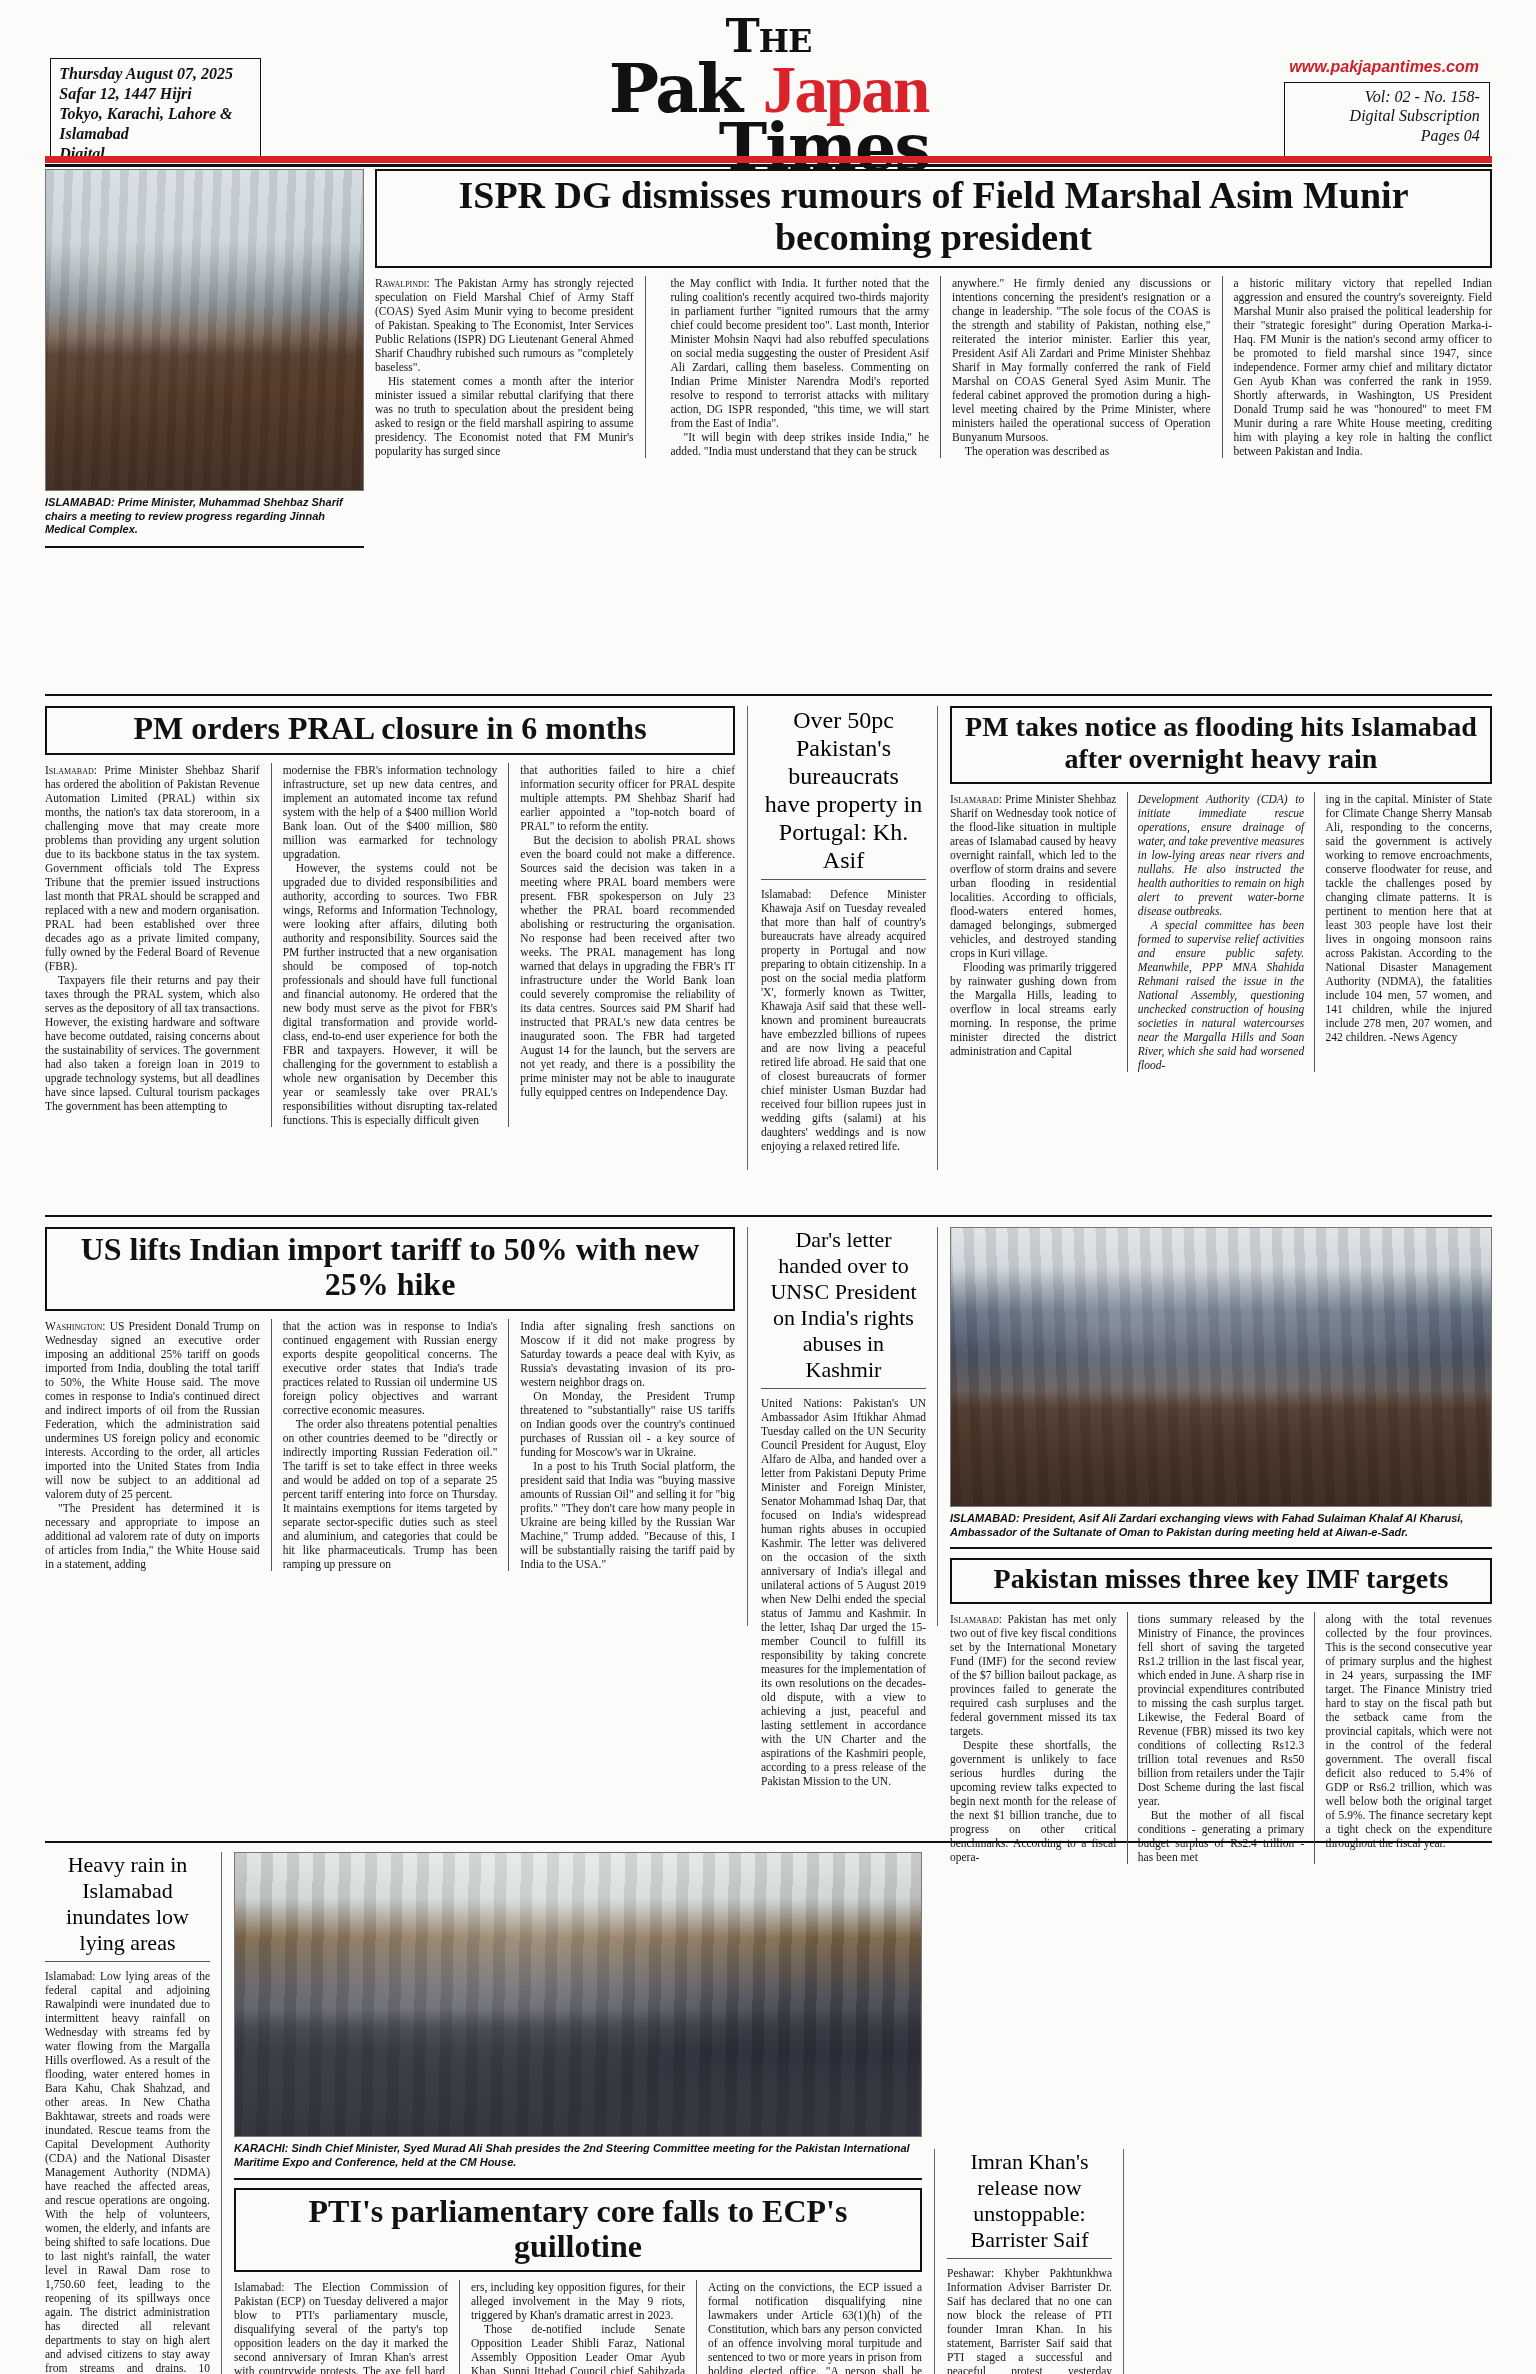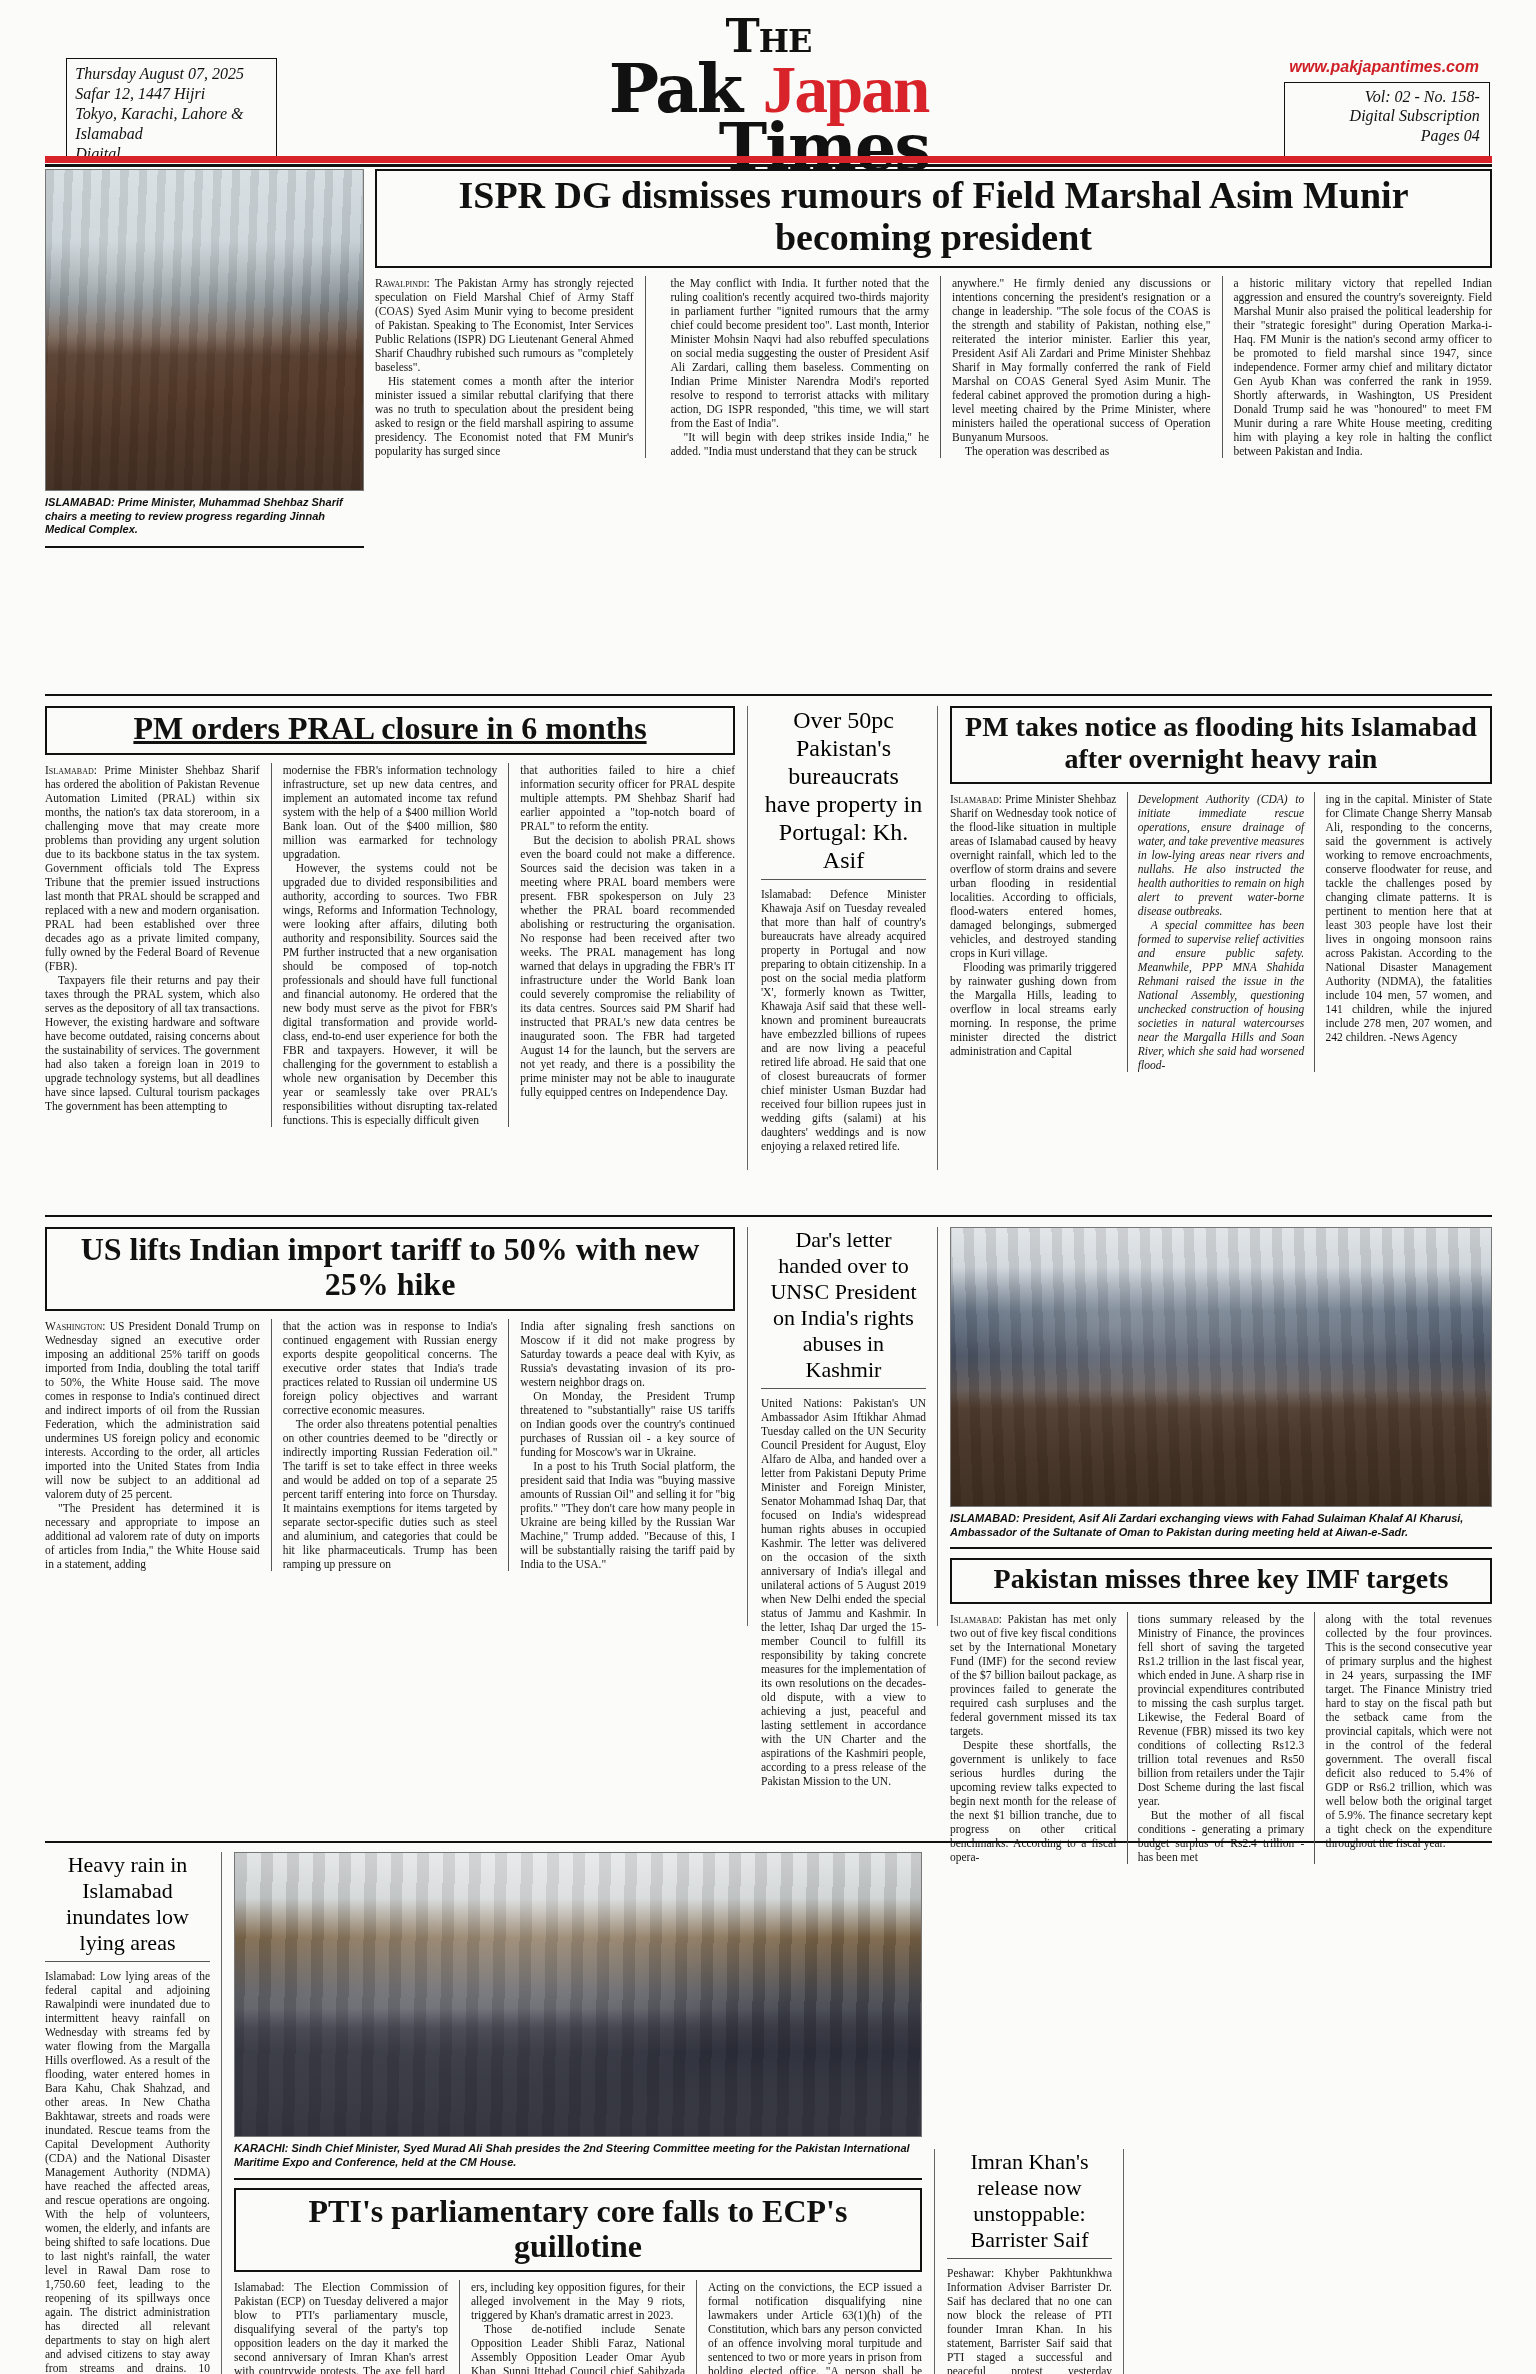--- a/index.html
+++ b/index.html
@@ -6,23 +6,23 @@
   body{font-family:"Liberation Serif", serif;}
   .page{
     width:1536px;height:2375px;background:#fbfbf9;margin:0 auto;position:relative;
     box-sizing:border-box;padding:0;overflow:hidden;
   }
   .inner{position:absolute;left:45px;top:0;width:1447px;height:2375px;}
 
   
   .masthead{position:relative;height:162px;}
   .datebox{
-    position:absolute;left:21px;top:58px;width:211px;height:100px;
+    position:absolute;left:5px;top:58px;width:211px;height:100px;
     border:1.9px solid #111;box-sizing:border-box;padding:4.6px 7.4px 0 8.3px;
-    font-style:italic;font-size:16px;line-height:20px;color:#111;
+    font-style:italic;font-size:16px;line-height:20px;color:#111;font-weight:bold;
   }
   .volbox{
     position:absolute;right:1.9px;top:82px;width:206px;height:76px;
     border:1.9px solid #111;box-sizing:border-box;padding:3.7px 9.3px 0 0;
     font-style:italic;font-size:16px;line-height:19.5px;color:#111;text-align:right;
   }
   .site{
     position:absolute;right:13px;top:58px;color:#cf2027;font-weight:bold;
     font-family:"Liberation Sans", sans-serif;font-style:italic;font-size:16px;
   }
@@ -146,21 +146,21 @@
         <div class="body vline" style="flex:1;padding-left:11px;">a historic military victory that repelled Indian aggression and ensured the country's sovereignty. Field Marshal Munir also praised the political leadership for their "strategic foresight" during Operation Marka-i-Haq. FM Munir is the nation's second army officer to be promoted to field marshal since 1947, since independence. Former army chief and military dictator Gen Ayub Khan was conferred the rank in 1959. Shortly afterwards, in Washington, US President Donald Trump said he was "honoured" to meet FM Munir during a rare White House meeting, crediting him with playing a key role in halting the conflict between Pakistan and India.</div>
       </div>
     </div>
   </div>
 
   <div class="hr-thick" style="margin:1.9px 0 9.3px;"></div>
 
   <div style="position:relative;height:506px;">
 
     <div style="position:absolute;left:0;top:0;width:690px;">
-      <div class="boxhead hl-2" style="padding:3.7px 9.3px 6.5px;text-decoration:underline;">PM orders PRAL closure in 6 months</div>
+      <div class="boxhead hl-2" style="padding:3.7px 9.3px 6.5px;">PM orders PRAL closure in 6 months</div>
       <div style="display:flex;gap:11px;margin-top:8.3px;">
         <div class="body" style="flex:1;">
               <p><span class="sc" style="font-variant: small-caps;">Islamabad:</span> Prime Minister Shehbaz Sharif has ordered the abolition of Pakistan Revenue Automation Limited (PRAL) within six months, the nation's tax data storeroom, in a challenging move that may create more problems than providing any urgent solution due to its backbone status in the tax system. Government officials told The Express Tribune that the premier issued instructions last month that PRAL should be scrapped and replaced with a new and modern organisation. PRAL had been established over three decades ago as a private limited company, fully owned by the Federal Board of Revenue (FBR).</p>
               <p style="text-indent: 13px;">Taxpayers file their returns and pay their taxes through the PRAL system, which also serves as the depository of all tax transactions. However, the existing hardware and software have become outdated, raising concerns about the sustainability of services. The government had also taken a foreign loan in 2019 to upgrade technology systems, but all deadlines have since lapsed. Cultural tourism packages The government has been attempting to</p>
             </div>
         <div class="body vline" style="flex:1;padding-left:11px;">
               <p>modernise the FBR's information technology infrastructure, set up new data centres, and implement an automated income tax refund system with the help of a $400 million World Bank loan. Out of the $400 million, $80 million was earmarked for technology upgradation.</p>
               <p style="text-indent: 13px;">However, the systems could not be upgraded due to divided responsibilities and authority, according to sources. Two FBR wings, Reforms and Information Technology, were looking after affairs, diluting both authority and responsibility. Sources said the PM further instructed that a new organisation should be composed of top-notch professionals and should have full functional and financial autonomy. He ordered that the new body must serve as the pivot for FBR's digital transformation and provide world-class, end-to-end user experience for both the FBR and taxpayers. However, it will be challenging for the government to establish a whole new organisation by December this year or seamlessly take over PRAL's responsibilities without disrupting tax-related functions. This is especially difficult given</p>
             </div>
         <div class="body vline" style="flex:1;padding-left:11px;">

